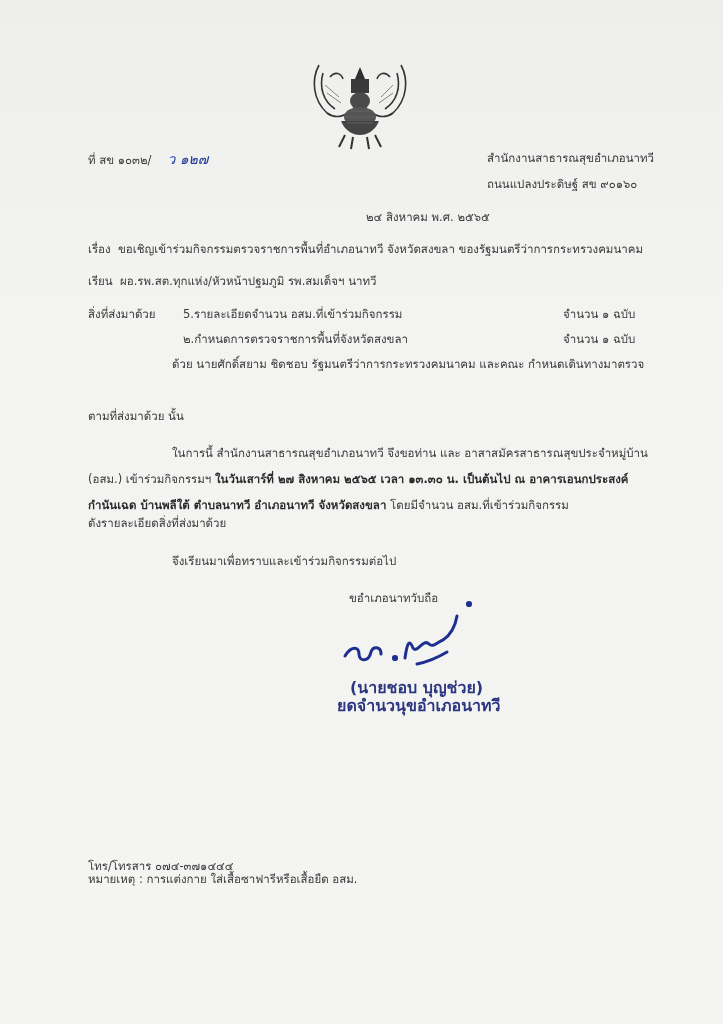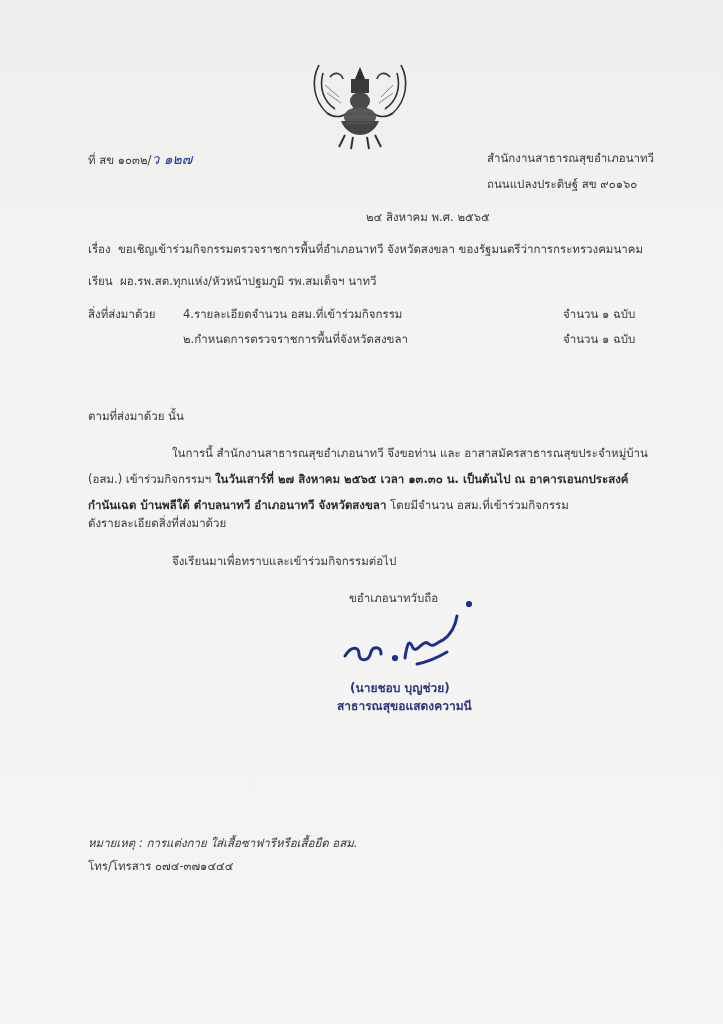--- a/index.html
+++ b/index.html
@@ -6,23 +6,23 @@
     body {
       width: 723px; height: 1024px; overflow: hidden;
       background: #f1f1f0;
       font-family: "DejaVu Sans", sans-serif;
       color: #3a3a3a;
       position: relative;
     }
     .page { position: absolute; inset: 0; background: linear-gradient(180deg, #eeeeed 0%, #f3f3f2 30%, #f4f4f3 100%); }
     .abs { position: absolute; white-space: nowrap; font-size: 11.5px; line-height: 16px; }
     .emblem { position: absolute; left: 305px; top: 55px; width: 110px; height: 95px; }
-    .ink { color: #253a9c; font-family: "DejaVu Serif", serif; font-style: italic; font-size: 14px; }
+    .ink { color: #253a9c; font-family: "DejaVu Serif", serif; font-style: italic; font-size: 14px; padding-left: 16px; }
     .bold { font-weight: bold; color: #2a2a2a; }
-    .sigline { color: #2b3580; font-weight: bold; font-size: 12px; }
+    .sigline { color: #2b3580; font-weight: bold; font-size: 16px; }
     .para { position: absolute; font-size: 11.5px; line-height: 16px; white-space: nowrap; }
   </style>
 </head>
 <body>
 
 <div class="page">
 
   <svg class="emblem" viewBox="0 0 110 95">
     <g fill="none" stroke="#333" stroke-width="1.6">
       <path d="M14 10 C6 25 8 45 22 58 C30 64 40 62 45 55"></path>
@@ -58,25 +58,26 @@
     <span>เรื่อง</span>&nbsp;
     <span>ขอเชิญเข้าร่วมกิจกรรมตรวจราชการพื้นที่อำเภอนาทวี จังหวัดสงขลา ของรัฐมนตรีว่าการกระทรวงคมนาคม</span>
   </div>
 
   <div class="abs" style="left:88px; top:273px;">
     <span>เรียน</span>&nbsp;
     <span>ผอ.รพ.สต.ทุกแห่ง/หัวหน้าปฐมภูมิ รพ.สมเด็จฯ นาทวี</span>
   </div>
 
   <div class="abs" style="left:88px; top:306px;">สิ่งที่ส่งมาด้วย</div>
-  <div class="abs" style="left:183px; top:306px;">4.รายละเอียดจำนวน อสม.ที่เข้าร่วมกิจกรรม</div>
+  <div class="abs" style="left:183px; top:306px;">5.รายละเอียดจำนวน อสม.ที่เข้าร่วมกิจกรรม</div>
   <div class="abs" style="left:563px; top:306px;">จำนวน  ๑  ฉบับ</div>
   <div class="abs" style="left:183px; top:331px;">๒.กำหนดการตรวจราชการพื้นที่จังหวัดสงขลา</div>
   <div class="abs" style="left:563px; top:331px;">จำนวน  ๑  ฉบับ</div>
 
+  <div class="para" style="left:172px; top:356px;">ด้วย นายศักดิ์สยาม ชิดชอบ รัฐมนตรีว่าการกระทรวงคมนาคม และคณะ กำหนดเดินทางมาตรวจ</div>
   <div class="para" style="left:88px; top:408px;">ตามที่ส่งมาด้วย นั้น</div>
 
   <div class="para" style="left:172px; top:445px;">ในการนี้  สำนักงานสาธารณสุขอำเภอนาทวี จึงขอท่าน และ อาสาสมัครสาธารณสุขประจำหมู่บ้าน</div>
   <div class="para" style="left:88px; top:471px;">
     <span>(อสม.) เข้าร่วมกิจกรรมฯ </span><span class="bold">ในวันเสาร์ที่ ๒๗ สิงหาคม ๒๕๖๕ เวลา ๑๓.๓๐ น. เป็นต้นไป ณ อาคารเอนกประสงค์</span>
   </div>
   <div class="para" style="left:88px; top:497px;">
     <span class="bold">กำนันเฉด บ้านพลีใต้ ตำบลนาทวี อำเภอนาทวี จังหวัดสงขลา</span><span> โดยมีจำนวน อสม.ที่เข้าร่วมกิจกรรม</span>
   </div>
   <div class="para" style="left:88px; top:515px;">ดังรายละเอียดสิ่งที่ส่งมาด้วย</div>
@@ -87,18 +88,18 @@
   <svg style="position:absolute; left:335px; top:598px; width:140px; height:72px;" viewBox="0 0 140 72">
     <g fill="none" stroke="#1f2f8f" stroke-width="3" stroke-linecap="round">
       <path d="M10 58 C16 48 24 48 24 56 C24 64 34 64 36 54 C38 48 46 48 46 56"></path>
       <circle cx="60" cy="60" r="1.6" fill="#1f2f8f"></circle>
       <path d="M70 60 C72 46 74 40 78 50 C82 56 88 40 94 46 C98 50 102 44 108 42 C114 38 120 30 122 18"></path>
       <path d="M82 66 C92 64 102 60 112 54"></path>
       <circle cx="134" cy="6" r="1.6" fill="#1f2f8f"></circle>
     </g>
   </svg>
   <div class="abs sigline" style="left:350px; top:680px;">(นายชอบ  บุญช่วย)</div>
-  <div class="abs sigline" style="left:337px; top:698px;">สาธารณสุขอแสดงความนี</div>
+  <div class="abs sigline" style="left:337px; top:698px;">ยดจำนวนุขอำเภอนาทวี</div>
 
-  <div class="abs" style="left:88px; top:835px;font-style:italic;">หมายเหตุ : การแต่งกาย ใส่เสื้อซาฟารีหรือเสื้อยืด อสม.</div>
+  <div class="abs" style="left:88px; top:871px;">หมายเหตุ : การแต่งกาย ใส่เสื้อซาฟารีหรือเสื้อยืด อสม.</div>
   <div class="abs" style="left:88px; top:858px;">โทร/โทรสาร  ๐๗๔-๓๗๑๔๔๔</div>
 
 </div>
 
 </body></html>

